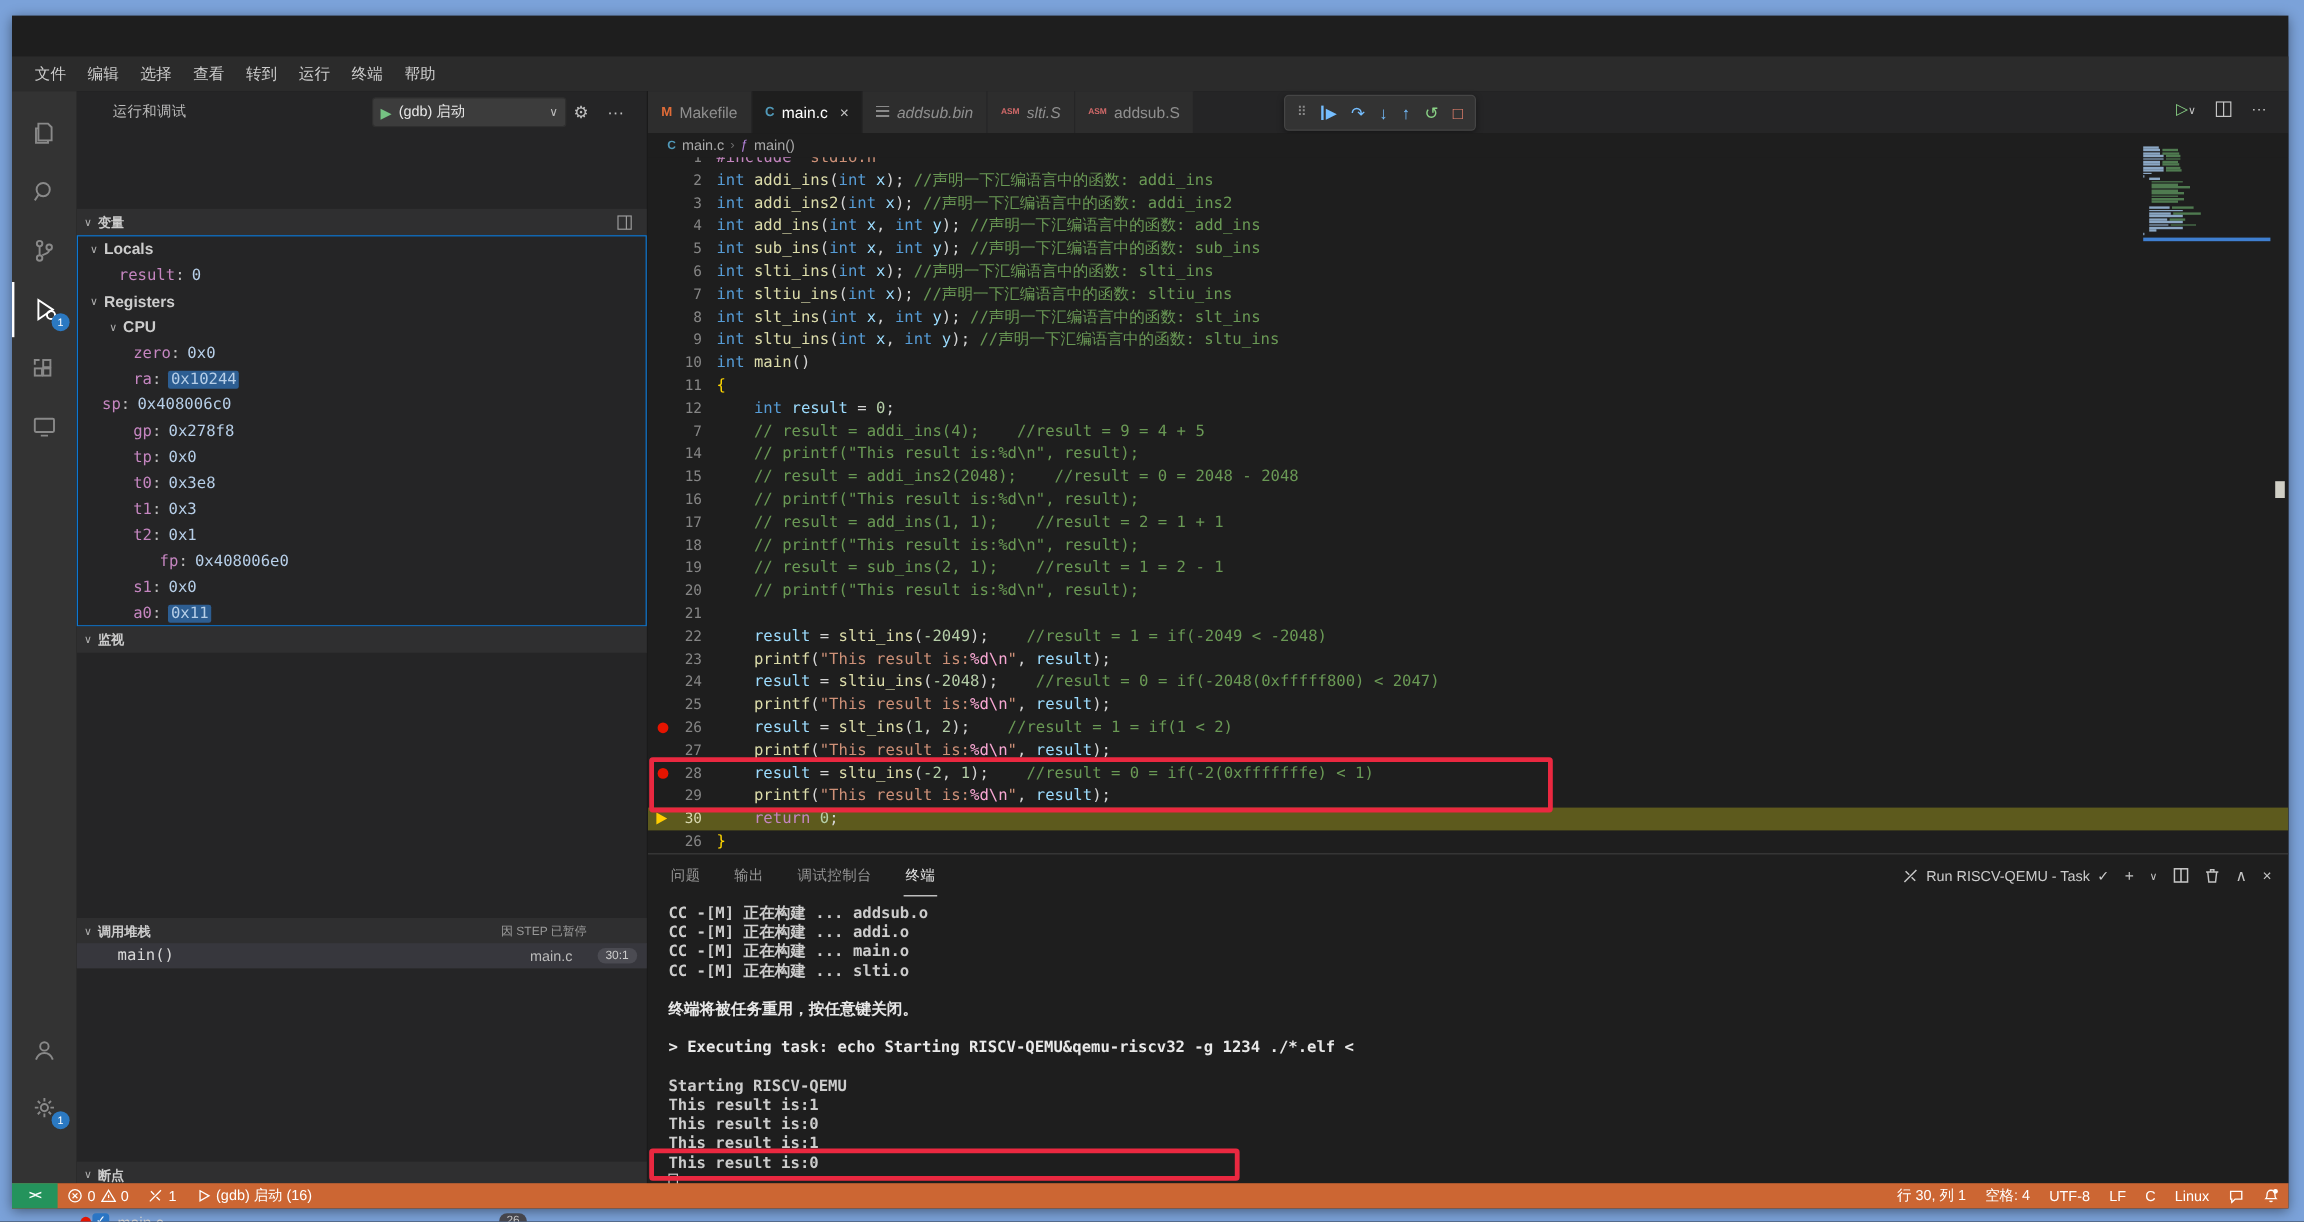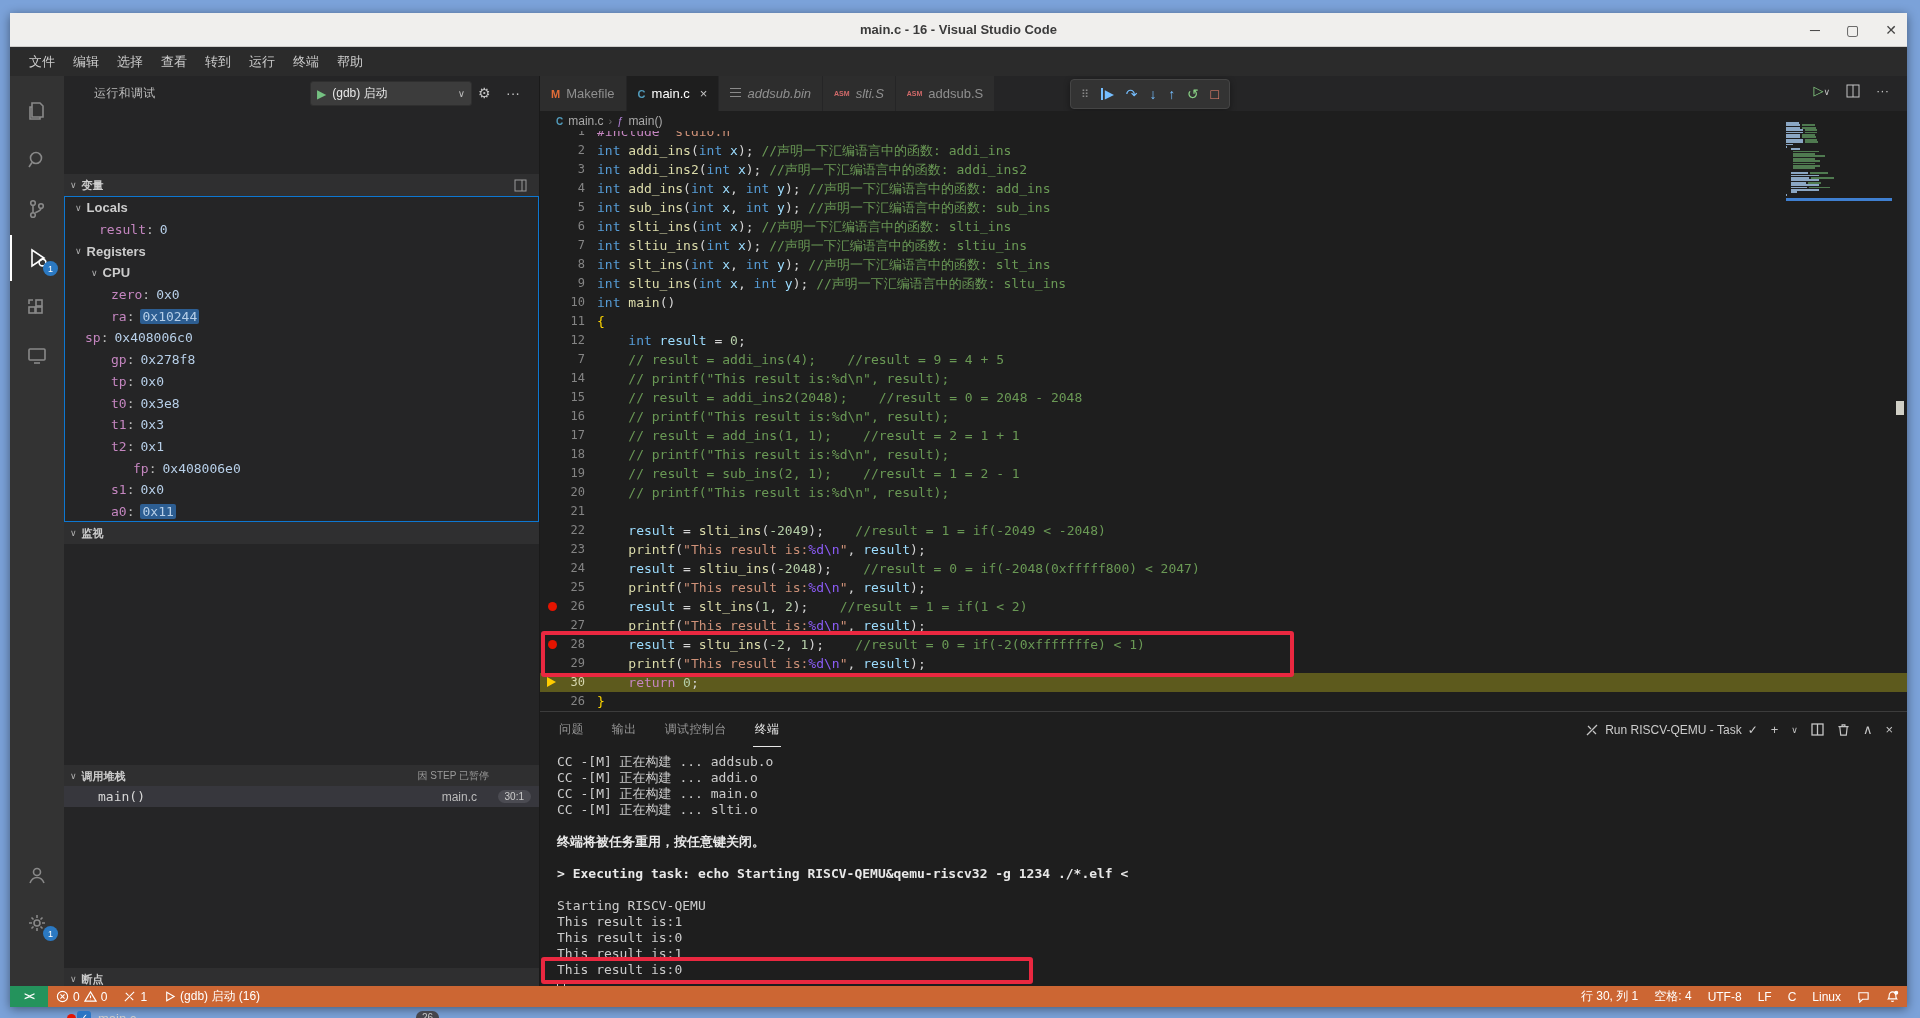--- a/index.html
+++ b/index.html
@@ -91,69 +91,61 @@
 
   #code { position:absolute; left:530px; top:118px; right:0; height:580px; background:#1e1e1e; overflow:hidden; }
   #code-inner { position:absolute; top:-9px; left:0; right:0; }
   .cl { height:19px; line-height:19px; white-space:pre; position:relative; padding-left:57px; font-family:"DejaVu Sans Mono",monospace; font-size:13px; }
   .cl .num { position:absolute; left:0; top:0; width:45px; text-align:right; color:#858585; font-size:12px; font-family:"DejaVu Sans Mono",monospace; }
   .cl.cur { background:#5d5a1d; }
   .cl.cur .num { color:#d7d7af; }
   .cl .bpdot { position:absolute; left:8px; top:5px; width:9px; height:9px; border-radius:50%; background:#e51400; }
   .cl .curarrow { position:absolute; left:7px; top:4px; width:0; height:0; border-left:9px solid #ffcc00; border-top:5.5px solid transparent; border-bottom:5.5px solid transparent; }
   .tk-kw{color:#569cd6} .tk-fn{color:#dcdcaa} .tk-var{color:#9cdcfe} .tk-num{color:#b5cea8}
-  .tk-str{color:#ce9178} .tk-esc{color:#8b5cf6} .tk-cmt{color:#6a9955} .tk-pun{color:#d4d4d4}
+  .tk-str{color:#ce9178} .tk-esc{color:#f9a8d4} .tk-cmt{color:#6a9955} .tk-pun{color:#d4d4d4}
   .tk-inc{color:#c586c0} .tk-ret{color:#c586c0} .tk-brc{color:#ffd700}
 
   #minimap { position:absolute; left:1776px; top:109px; width:112px; height:80px; }
   .mm-row { height:2.4px; display:flex; }
   .mm-seg { height:1.8px; }
   #mm-slider { position:absolute; left:0; top:76px; width:106px; height:3px; background:#3f7fd0; }
   #ruler-marker { position:absolute; left:1886px; top:388px; width:8px; height:14px; background:#d0cfc6; }
 
   
   #panel { position:absolute; left:530px; top:698px; right:0; bottom:21px; background:#1e1e1e; border-top:1px solid #3c3c3c; }
   #panel-header { position:absolute; left:0; top:0; right:0; height:35px; display:flex; align-items:center; padding-left:17px; gap:24px; }
   .ptab { color:#969696; font-size:12px; letter-spacing:.4px; padding:8px 2px; }
   .ptab.active { color:#e7e7e7; border-bottom:1px solid #e7e7e7; }
   #panel-actions { position:absolute; right:14px; top:0; height:35px; display:flex; align-items:center; gap:13px; color:#c5c5c5; }
   #task-label { color:#cccccc; font-size:12px; display:flex; align-items:center; gap:6px; }
   .pa-icon { font-size:13px; color:#c5c5c5; }
   #panel-actions svg { stroke:#c5c5c5; fill:none; stroke-width:1.3; }
 
   #terminal { position:absolute; left:0; top:35px; right:0; bottom:0; padding:7px 0 0 17px; font-family:"DejaVu Sans Mono",monospace; font-size:13px; color:#cccccc; }
-  .tl { height:16px; line-height:16px; white-space:pre; }
+  .tl { height:16px; line-height:16px; white-space:pre;font-weight:bold; }
   .tl.bold { font-weight:bold; color:#e8e8e8; }
   .term-cursor { display:inline-block; width:8px; height:14px; border:1px solid #cccccc; vertical-align:middle; }
 
   
   .annotation { position:absolute; border:4px solid #ea2840; border-radius:3px; z-index:50; pointer-events:none; }
   #anno-code { left:531px; top:618px; width:753px; height:46px; }
   #anno-term { left:531px; top:944px; width:492px; height:27px; }
 
   
   #statusbar { position:absolute; left:0; bottom:0; width:100%; height:21px; background:#CC6633; display:flex; align-items:center; color:#ffffff; font-size:12px; }
   #remote-block { width:38px; height:21px; background:#24935c; color:#fff; display:flex; align-items:center; justify-content:center; font-size:10px; font-weight:bold; letter-spacing:-1px; }
   .sb-item { display:flex; align-items:center; gap:4px; padding:0 8px; height:21px; }
   .sb-right { margin-left:auto; display:flex; align-items:center; }
   #statusbar svg { stroke:#ffffff; fill:none; stroke-width:1.2; }
 </style>
 </head>
 <body>
 
 <div id="window">
 
-  <div id="titlebar">
-    <span class="title">main.c - 16 - Visual Studio Code</span>
-    <div class="win-controls">
-      <span>─</span>
-      <span>▢</span>
-      <span>✕</span>
-    </div>
-  </div>
 
   <div id="menubar">
       <span class="menu-item">文件</span>
       <span class="menu-item">编辑</span>
       <span class="menu-item">选择</span>
       <span class="menu-item">查看</span>
       <span class="menu-item">转到</span>
       <span class="menu-item">运行</span>
       <span class="menu-item">终端</span>
       <span class="menu-item">帮助</span>

